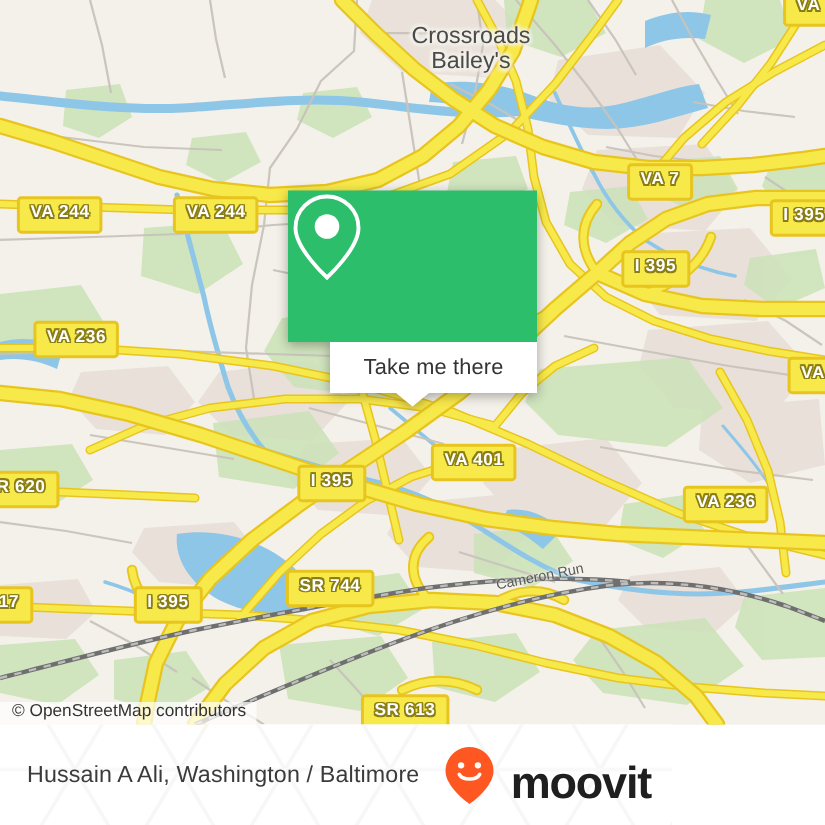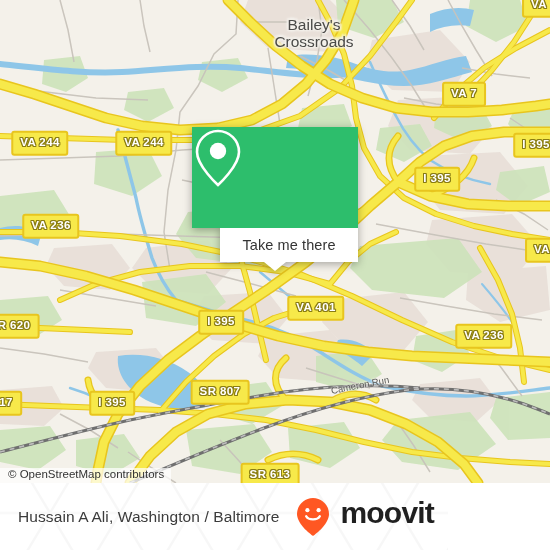--- a/index.html
+++ b/index.html
@@ -142,21 +142,21 @@
     font-size: 15.5px;
     color: #3b3b3b;
     white-space: nowrap;
     letter-spacing: .1px;
   }
   #brand {
     position: absolute;
     right: 14px; top: 50%;
     transform: translateY(-50%);
     display: flex;
-    align-items: flex-start;
+    align-items: flex-end;
     gap: 10px;
   }
   #brand-wordmark {
     font-size: 30px;
     font-weight: bold;
     color: #1f1f1f;
     letter-spacing: -.8px;
     line-height: 1;
     position: relative;
     top: 1px;
@@ -346,41 +346,41 @@
         <path d="M130 483 C170 466, 216 446, 264 428 C312 410, 360 396, 408 390 C448 386, 488 392, 524 404 C540 410, 550 414, 550 414"></path>
         <path d="M0 452 C40 442, 84 430, 130 420 C180 410, 232 400, 284 392 C330 386, 378 384, 420 388"></path>
       </g>
       <g fill="none" stroke="#bdbdbd" stroke-width="1.6" stroke-dasharray="5 5">
         <path d="M130 483 C170 466, 216 446, 264 428 C312 410, 360 396, 408 390 C448 386, 488 392, 524 404 C540 410, 550 414, 550 414"></path>
         <path d="M0 452 C40 442, 84 430, 130 420 C180 410, 232 400, 284 392 C330 386, 378 384, 420 388"></path>
       </g>
     </svg>
 
     <div class="place-label" style="left:314px; top:33px;">
+      <div>Crossroads</div>
       <div>Bailey's</div>
-      <div>Crossroads</div>
     </div>
 
     <div class="water-label" style="left:331px; top:385px; transform: rotate(-11deg);">Cameron Run</div>
 
-    <div class="shield" style="left:440px; top:94px;margin-left:24px;">VA 7</div>
+    <div class="shield" style="left:440px; top:121px;">VA 7</div>
     <div class="shield" style="left:539px; top:5px;">VA</div>
     <div class="shield" style="left:536px; top:145px;">I 395</div>
     <div class="shield" style="left:437px; top:179px;">I 395</div>
     <div class="shield" style="left:542px; top:250px;">VA</div>
     <div class="shield" style="left:40px;  top:143px;">VA 244</div>
     <div class="shield" style="left:144px; top:143px;">VA 244</div>
     <div class="shield" style="left:51px;  top:226px;">VA 236</div>
     <div class="shield" style="left:10px;  top:326px;">SR 620</div>
     <div class="shield" style="left:221px; top:322px;">I 395</div>
     <div class="shield" style="left:316px; top:308px;">VA 401</div>
     <div class="shield" style="left:484px; top:336px;">VA 236</div>
     <div class="shield" style="left:6px;   top:403px;">17</div>
     <div class="shield" style="left:112px; top:403px;">I 395</div>
-    <div class="shield" style="left:220px; top:392px;">SR 807</div>
+    <div class="shield" style="left:220px; top:392px;">SR 744</div>
     <div class="shield" style="left:270px; top:475px;">SR 613</div>
 
     <div id="popup">
       <div id="popup-green">
         <svg width="52" height="62" viewBox="0 0 52 62">
           <path d="M26 4 C14.4 4, 5 13.4, 5 25 C5 39, 26 58, 26 58 C26 58, 47 39, 47 25 C47 13.4, 37.6 4, 26 4 Z" fill="none" stroke="#ffffff" stroke-width="2.6"></path>
           <circle cx="26" cy="24" r="8.2" fill="#ffffff"></circle>
         </svg>
       </div>
       <div id="popup-white">

